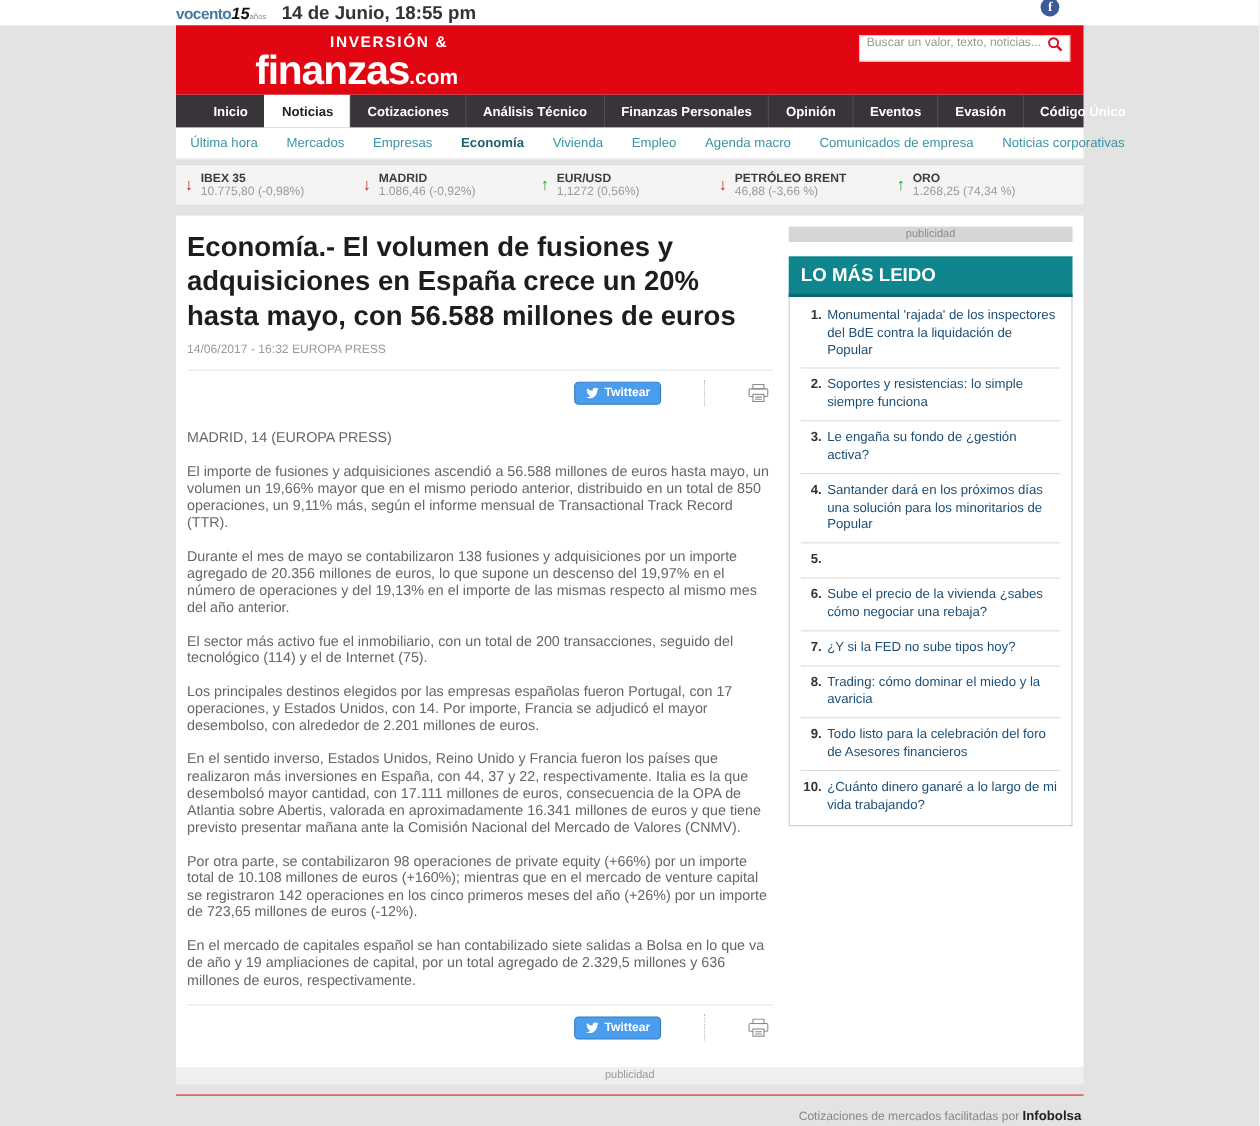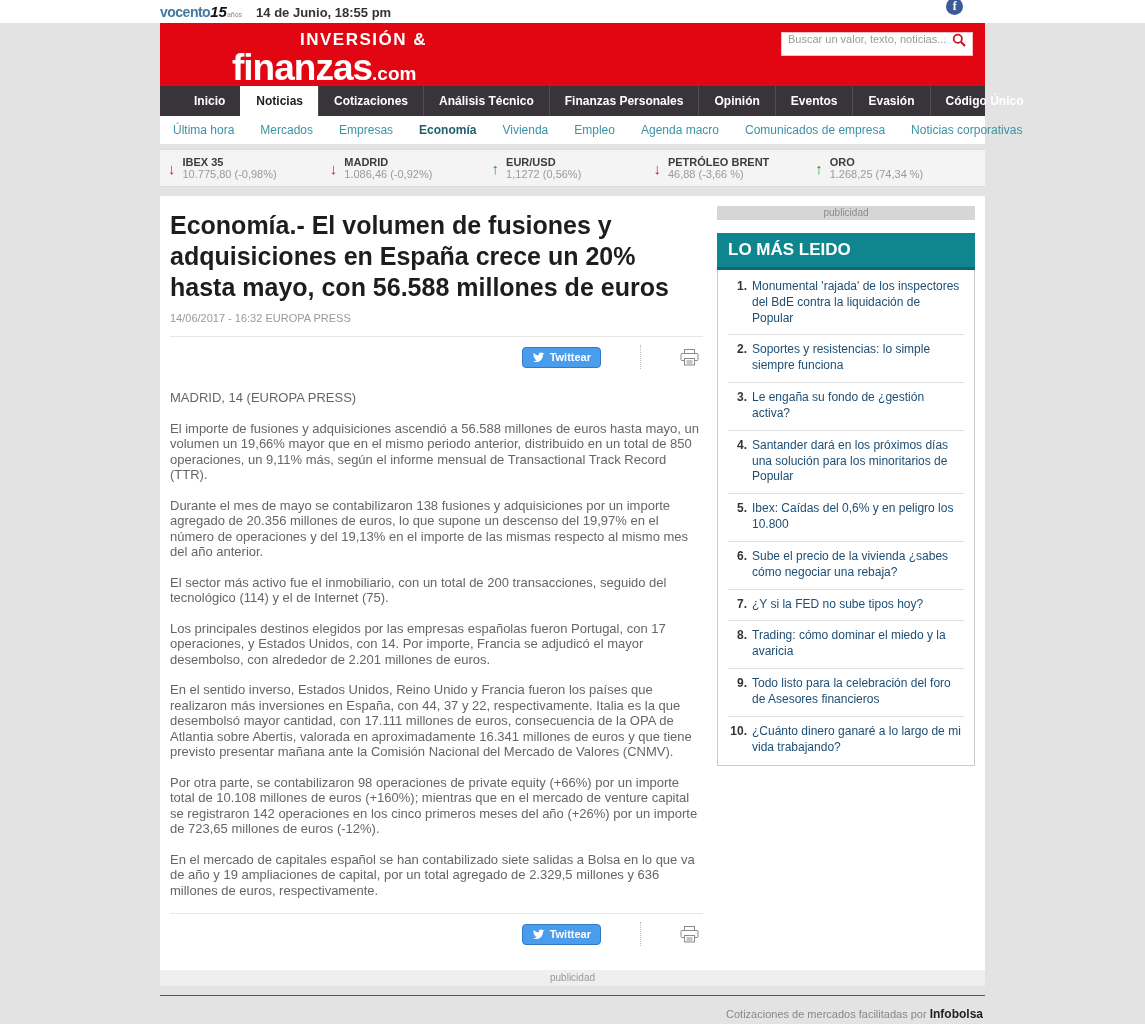--- a/index.html
+++ b/index.html
@@ -12,32 +12,32 @@
   .inner { width: 825px; margin: 0 auto; }
 
   
   .topbar { background: #fff; height: 23px; }
   .topbar .inner { display: flex; justify-content: space-between; align-items: center; height: 23px; }
   .topbar-left { display: flex; align-items: baseline; gap: 14px; }
   .vocento-logo { cursor: pointer; white-space: nowrap; }
   .vocento-logo .voc { color: #4179a2; font-weight: bold; font-size: 14px; letter-spacing: -0.5px; }
   .vocento-logo .v15 { color: #111; font-weight: bold; font-size: 15px; font-style: italic; }
   .vocento-logo .anos { color: #888; font-size: 7px; }
-  .topbar-date { font-size: 13px; color: #333; font-weight: bold; }
+  .topbar-date { font-size: 17px; color: #333; font-weight: bold; }
   .topbar-right { display: flex; align-items: center; gap: 10px; flex-direction: column; }
   .topbar-link { font-size: 11px; color: #444; cursor: pointer; text-decoration: none; }
   .soc-icon { width: 17px; height: 17px; border-radius: 50%; display: inline-flex; align-items: center; justify-content: center; cursor: pointer; }
   .soc-fb { background: #3a5a98; color: #fff; font-family: "Liberation Serif", serif; font-weight: bold; font-size: 12px; }
   .soc-tw { background: #55acee; }
   .soc-rss { background: #f8981d; }
 
   
   .redheader { background: #e20613; height: 63px; position: relative; }
   .logo-block { position: absolute; left: 72px; top: 7px; cursor: pointer; }
-  .logo-top { color: #fff; font-weight: bold; font-size: 17px; letter-spacing: 1.5px; margin-left: 68px; }
+  .logo-top { color: #fff; font-weight: bold; font-size: 14px; letter-spacing: 1.5px; margin-left: 68px; }
   .logo-main-line { color: #fff; line-height: 36px; }
   .logo-main { font-size: 37px; font-weight: bold; letter-spacing: -1px; }
   .logo-suffix { font-size: 19px; font-weight: bold; }
   .searchbox { position: absolute; right: 12px; top: 9px; width: 192px; height: 24px; background: #fff; border: 1px solid #f3bfc2; display: flex; align-items: flex-start; padding: 0 6px; }
   .searchbox input { border: 0; outline: none; flex: 1; font-size: 11px; color: #555; font-family: "Liberation Sans", sans-serif; }
   .searchbox input::placeholder { color: #999; }
   .search-btn { background: none; border: 0; cursor: pointer; display: flex; align-items: center; }
 
   
   .mainnav { background: #39343a; height: 30px; display: flex; }
@@ -275,21 +275,20 @@
             <li class="mostread-item">
               <span class="mr-num">3.</span>
               <a class="mr-link">Le engaña su fondo de ¿gestión activa?</a>
             </li>
             <li class="mostread-item">
               <span class="mr-num">4.</span>
               <a class="mr-link">Santander dará en los próximos días una solución para los minoritarios de Popular</a>
             </li>
             <li class="mostread-item">
               <span class="mr-num">5.</span>
-              <a class="mr-link">Ibex: Caídas del 0,6% y en peligro los 10.800</a>
             </li>
             <li class="mostread-item">
               <span class="mr-num">6.</span>
               <a class="mr-link">Sube el precio de la vivienda ¿sabes cómo negociar una rebaja?</a>
             </li>
             <li class="mostread-item">
               <span class="mr-num">7.</span>
               <a class="mr-link">¿Y si la FED no sube tipos hoy?</a>
             </li>
             <li class="mostread-item">

